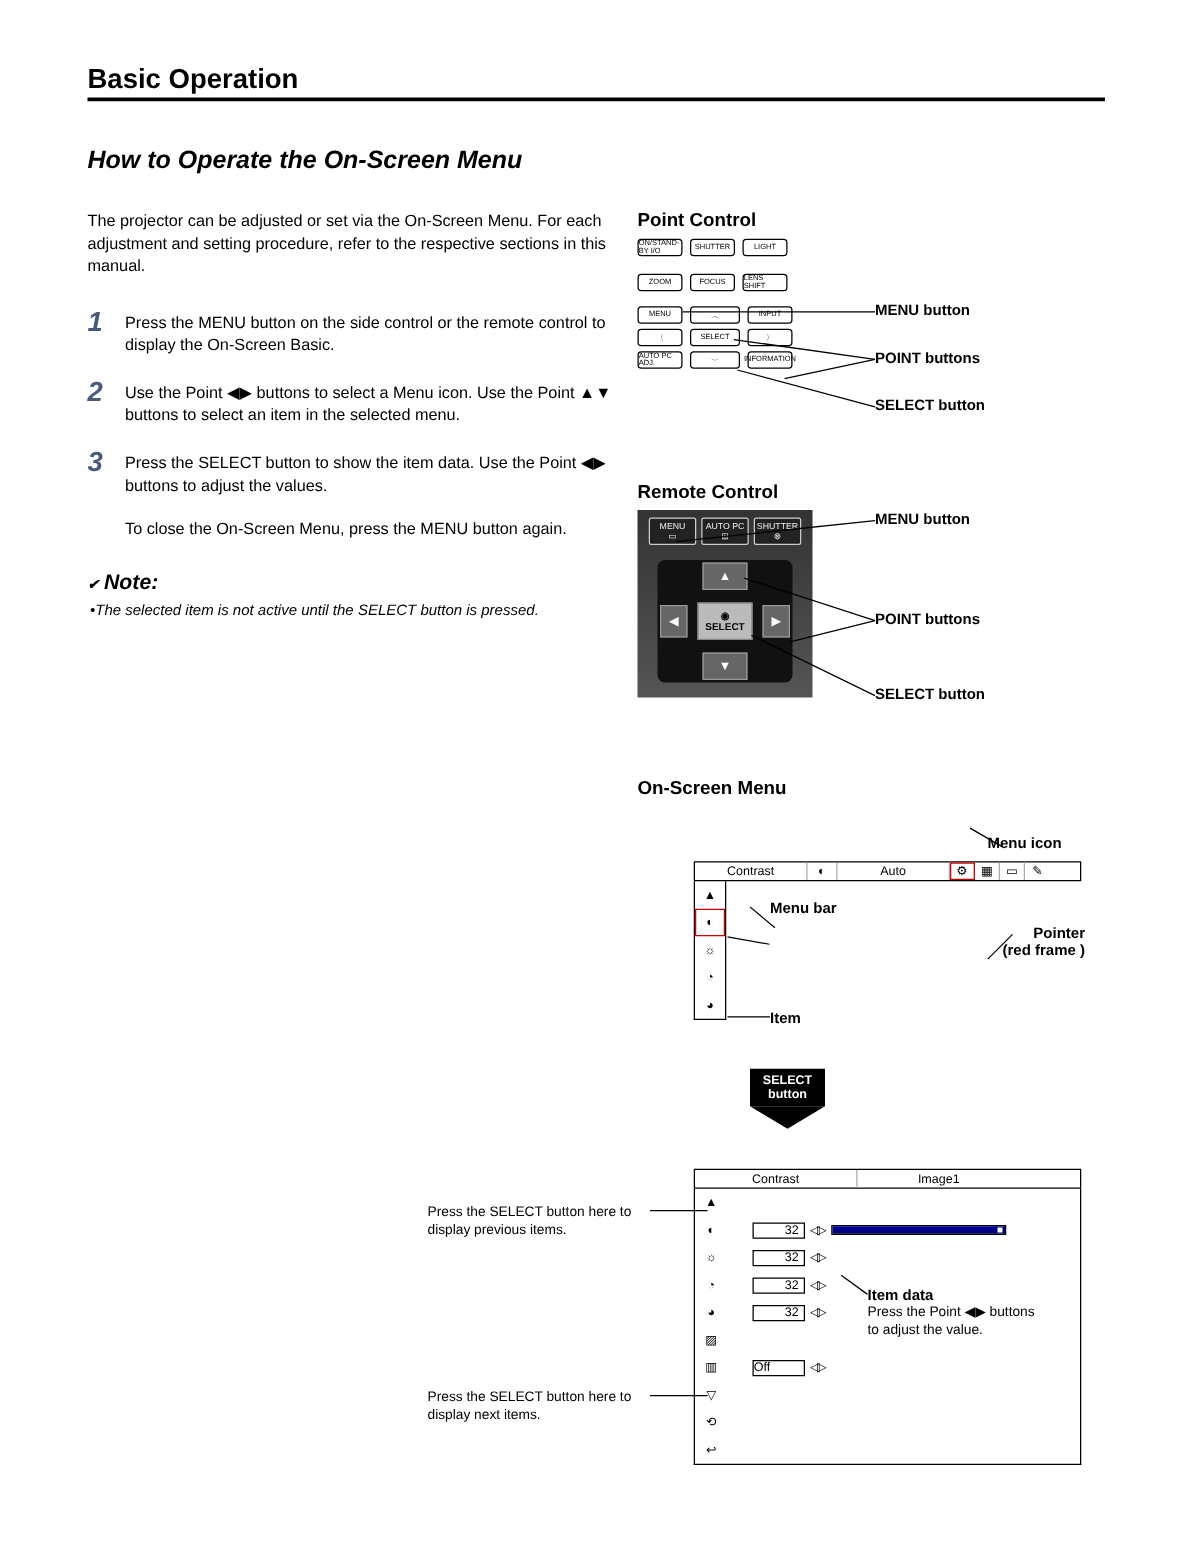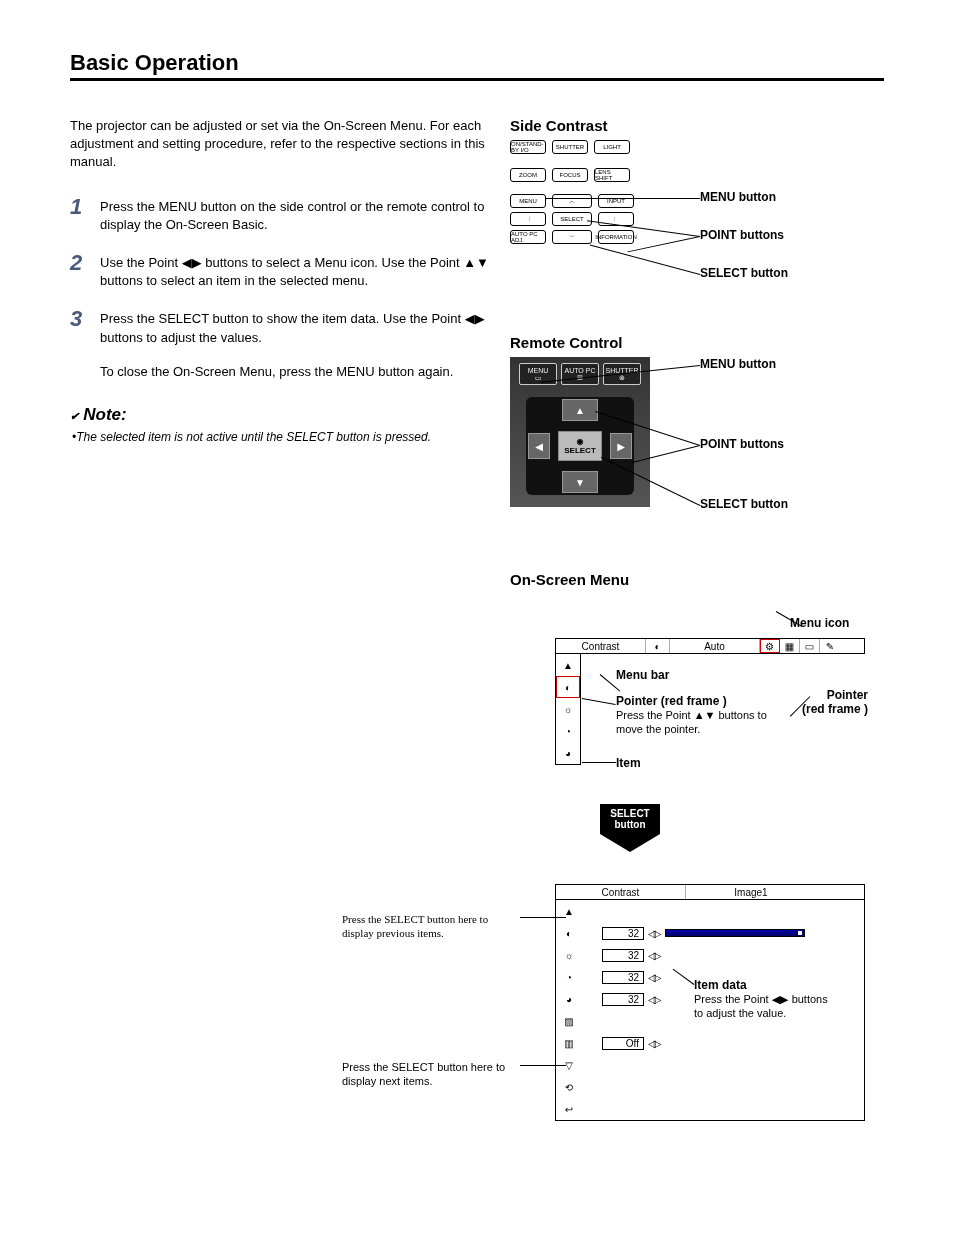--- a/index.html
+++ b/index.html
@@ -62,20 +62,21 @@
   .right-annot { font-size: 11px; line-height:1.3; }
   .check::before { content: "✔"; margin-right:4px; font-size:11px;}
 </style>
 </head>
 <body>
 
 <div class="page">
   <div class="header-title">Basic Operation</div>
   <hr class="header-rule">
 
+  <div class="section-title">How to Operate the On-Screen Menu</div>
 
   <div class="two-col">
 
     <div class="left-col">
       <p class="intro">The projector can be adjusted or set via the On-Screen Menu. For each adjustment and setting procedure, refer to the respective sections in this manual.</p>
 
       <div class="step">
         <div class="step-num">1</div>
         <div class="step-text">Press the MENU button on the side control or the remote control to display the On-Screen Basic.</div>
       </div>
@@ -89,21 +90,21 @@
       </div>
 
       <p class="closing">To close the On-Screen Menu, press the MENU button again.</p>
 
       <div class="note-head check">Note:</div>
       <div class="note-body">•The selected item is not active until the SELECT button is pressed.</div>
     </div>
 
     <div class="right-col">
 
-      <div class="sub-head">Side Contrast</div>
+      <div class="sub-head">Point Control</div>
       <div class="diagram" style="height:170px;">
         <div class="side-panel" style="position:absolute; left:0; top:0;">
           <div class="btn-row">
             <div class="sbtn">ON/STAND-BY I/O</div>
             <div class="sbtn">SHUTTER</div>
             <div class="sbtn">LIGHT</div>
           </div>
           <div style="height:10px;"></div>
           <div class="btn-row">
             <div class="sbtn">ZOOM</div>
@@ -205,24 +206,20 @@
     <div style="position:absolute; left:732px; top:90px; text-align:right;">
       <div class="osm-label">Pointer</div>
       <div class="osm-label">(red frame )</div>
     </div>
     <div class="leader" style="position:absolute; left:712px; top:98px; width:28px; transform:rotate(-45deg); transform-origin:right;"></div>
 
     <div style="position:absolute; left:546px; top:70px;">
       <div class="osm-label">Menu bar</div>
     </div>
     <div class="leader" style="position:absolute; left:530px; top:76px; width:26px; transform:rotate(40deg); transform-origin:left;"></div>
-    <div style="position:absolute; left:546px; top:96px;">
-      <div class="osm-label">Pointer (red frame )</div>
-      <div class="osm-text" style="max-width:170px;">Press the Point ▲▼ buttons to move the pointer.</div>
-    </div>
     <div class="leader" style="position:absolute; left:512px; top:100px; width:34px; transform:rotate(10deg); transform-origin:left;"></div>
     <div style="position:absolute; left:546px; top:158px;">
       <div class="osm-label">Item</div>
     </div>
     <div class="leader" style="position:absolute; left:512px; top:164px; width:34px;"></div>
 
     <div style="position:absolute; left:530px; top:206px;">
       <div class="select-tag">
         <span>SELECT</span><br><span>button</span>
       </div>
@@ -257,36 +254,36 @@
         <div class="item-row">
             <span class="icon">◕</span>
             <span class="valbox">32</span>
             <span class="lr-arrows">◁▷</span>
           </div>
         <div class="item-row">
             <span class="icon">▨</span>
           </div>
         <div class="item-row">
             <span class="icon">▥</span>
-            <span class="valbox" style="text-align:right;">Off</span>
+            <span class="valbox" style="text-align:left;">Off</span>
             <span class="lr-arrows">◁▷</span>
           </div>
         <div class="item-row">
             <span class="icon">▽</span>
           </div>
         <div class="item-row">
             <span class="icon">⟲</span>
           </div>
         <div class="item-row">
             <span class="icon">↩</span>
           </div>
       </div>
     </div>
 
-    <div class="small-caption" style="position:absolute; left:272px; top:314px; width:180px;font-family:Liberation Serif, serif;">Press the SELECT button here to display previous items.</div>
+    <div class="small-caption" style="position:absolute; left:272px; top:314px; width:180px;">Press the SELECT button here to display previous items.</div>
     <div class="leader" style="position:absolute; left:450px; top:319px; width:46px;"></div>
     <div class="small-caption" style="position:absolute; left:272px; top:462px; width:180px;">Press the SELECT button here to display next items.</div>
     <div class="leader" style="position:absolute; left:450px; top:467px; width:46px;"></div>
 
     <div style="position:absolute; left:624px; top:380px; width:140px;">
       <div class="osm-label">Item data</div>
       <div class="right-annot">Press the Point ◀▶ buttons to adjust the value.</div>
     </div>
     <div class="leader" style="position:absolute; left:598px; top:386px; width:26px; transform:rotate(36deg); transform-origin:right;"></div>
   </div>

